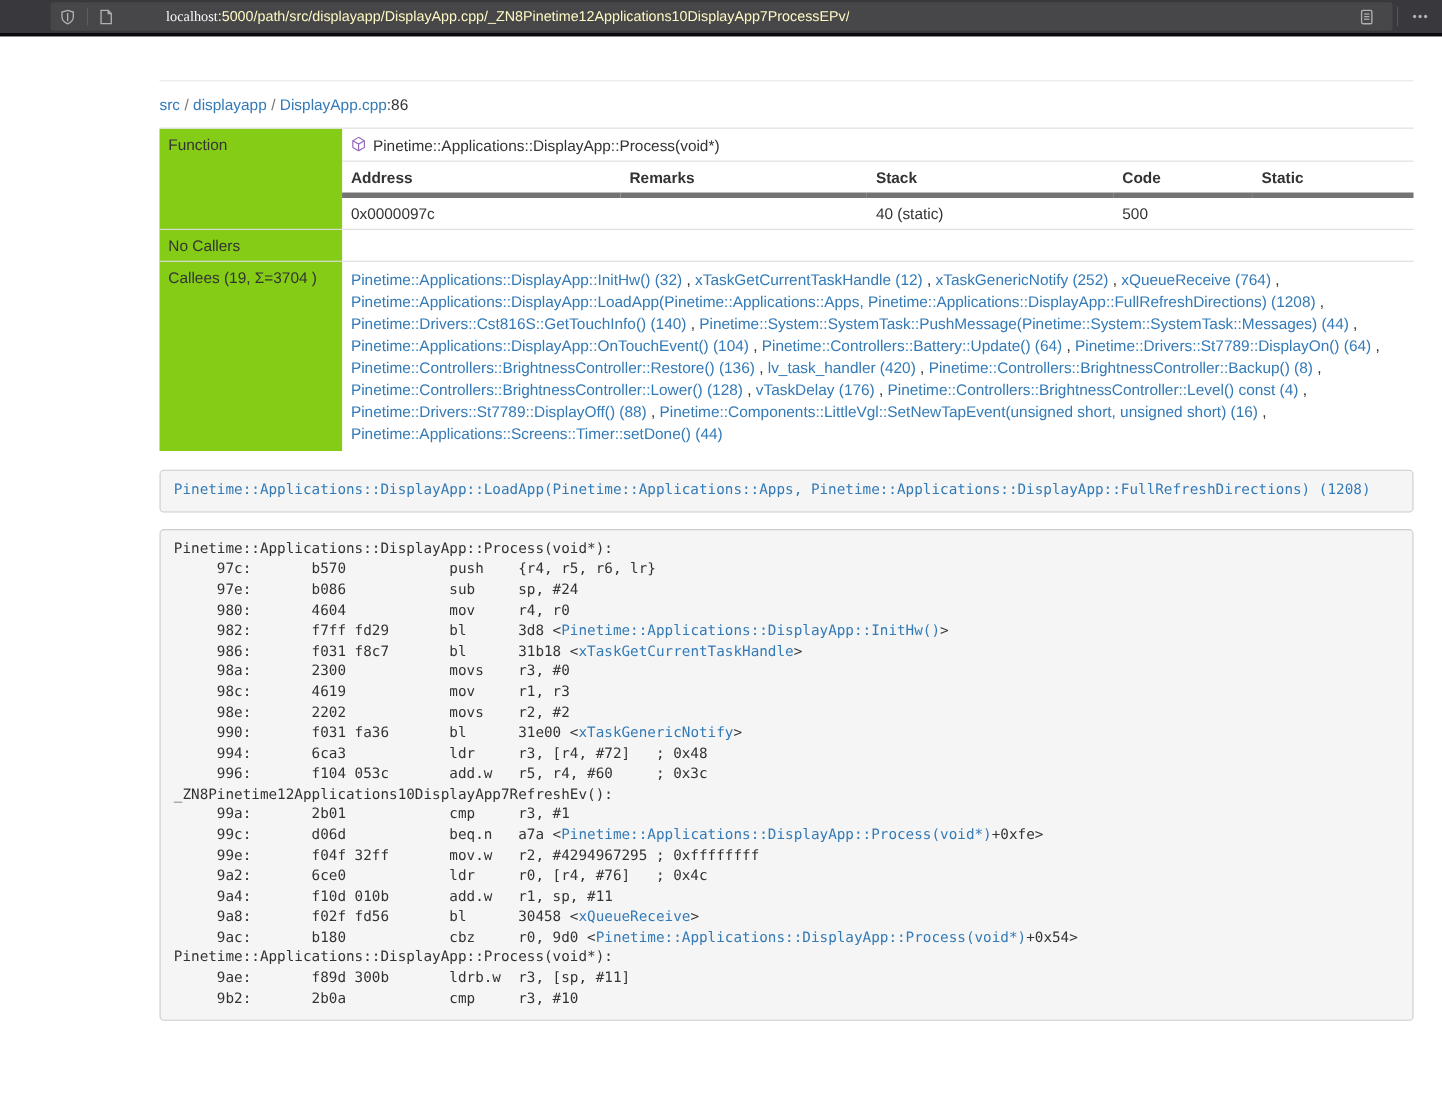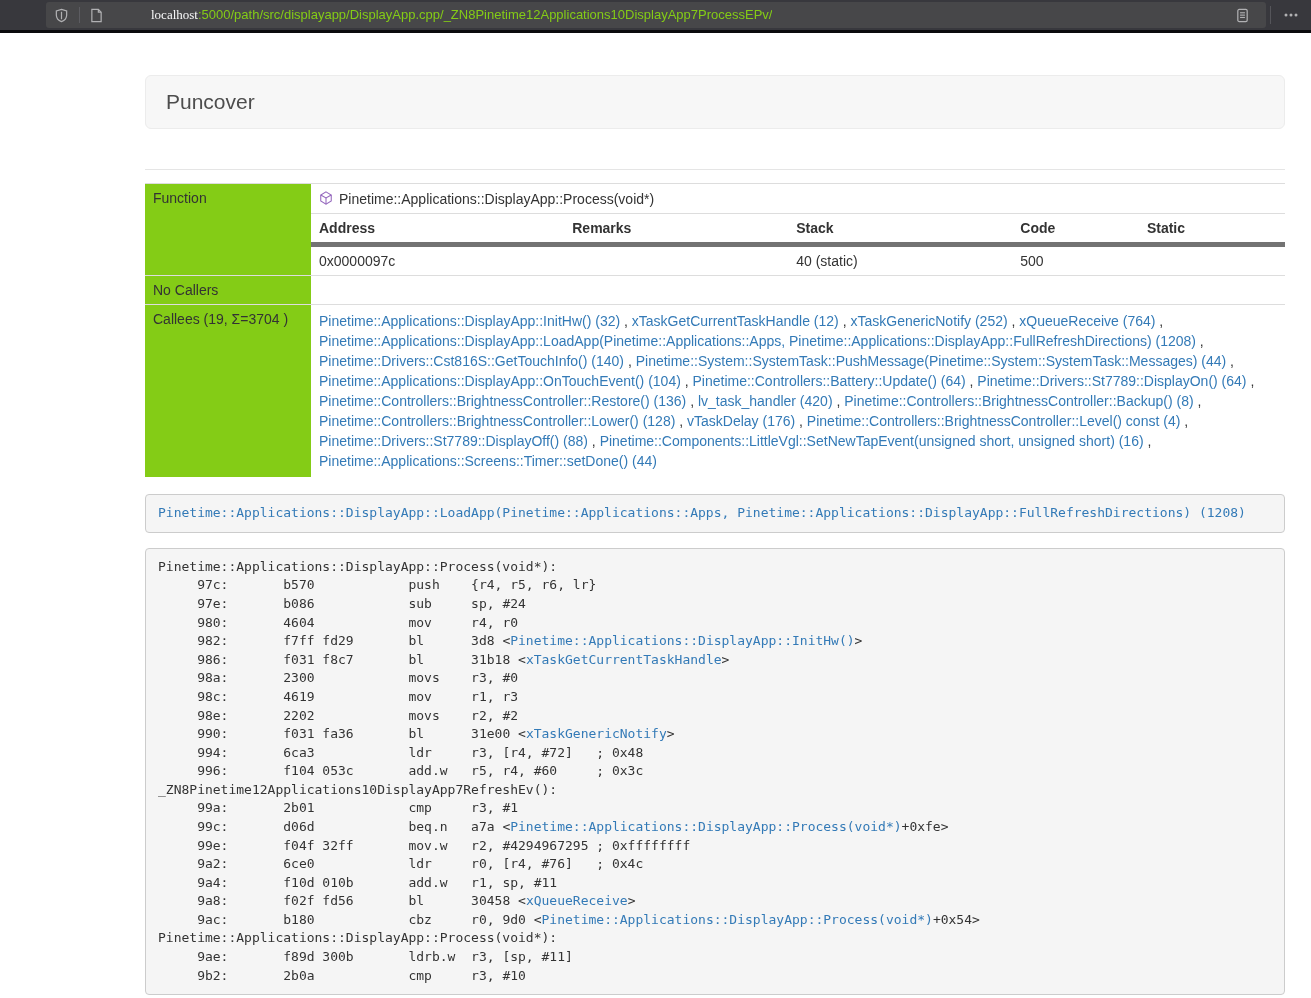--- a/index.html
+++ b/index.html
@@ -14,21 +14,21 @@
     height:33px; background:#38383d; border-bottom:3px solid #0b0b0d;
     display:flex; align-items:center; padding:0 4px 0 46px;
   }
   .url-bar {
     flex:1; height:26px; background:#474749; border-radius:3px;
     display:flex; align-items:center; padding:0 8px; color:#b1b1b3;
   }
   .chip-sep { width:1px; height:16px; background:#5c5c61; margin:0 10px; }
   .url-text { margin-left:48px; font-size:13px; white-space:nowrap; overflow:hidden; }
   .url-host { color:#f9f9fa;font-family:Liberation Serif, serif; }
-  .url-rest { color:#84cc16; }
+  .url-rest { color:#fef9c3; }
   .spacer { flex:1; }
   .bar-btn { display:flex; align-items:center; justify-content:center; width:32px; height:26px; cursor:pointer; }
   .tb-sep { width:1px; height:18px; background:#55555a; margin:0 4px; }
   .icon-stroke { stroke:#b1b1b3; fill:none; stroke-width:1.3; }
   .icon-fill { fill:#b1b1b3; }
 
   
   .container { width:1140px; margin-left:145px; }
 
   .well {
@@ -108,26 +108,26 @@
     <svg width="16" height="16" viewBox="0 0 16 16">
       <circle cx="3" cy="8" r="1.5" class="icon-fill"></circle>
       <circle cx="8" cy="8" r="1.5" class="icon-fill"></circle>
       <circle cx="13" cy="8" r="1.5" class="icon-fill"></circle>
     </svg>
   </span>
 </div>
 
 <div class="container">
 
-  <div class="well">
-    <h1>Puncover</h1>
-  </div>
 
   <hr class="rule">
 
+  <div class="breadcrumb">
+    <a href="#" class="lnk">src</a><span class="sep">/</span><a href="#" class="lnk">displayapp</a><span class="sep">/</span><a href="#" class="lnk">DisplayApp.cpp</a><span>:86</span>
+  </div>
 
   <table class="main">
     <tbody>
       <tr>
         <th class="rowhead" rowspan="2">Function</th>
         <td class="fn-cell">
           <svg class="cube" width="14" height="14" viewBox="0 0 16 16" fill="none" stroke="#9467bd" stroke-width="1.2">
             <path d="M8 1 L14 4.5 V11.5 L8 15 L2 11.5 V4.5 Z"></path>
             <path d="M2 4.5 L8 8 L14 4.5"></path>
             <path d="M8 8 V15"></path>

